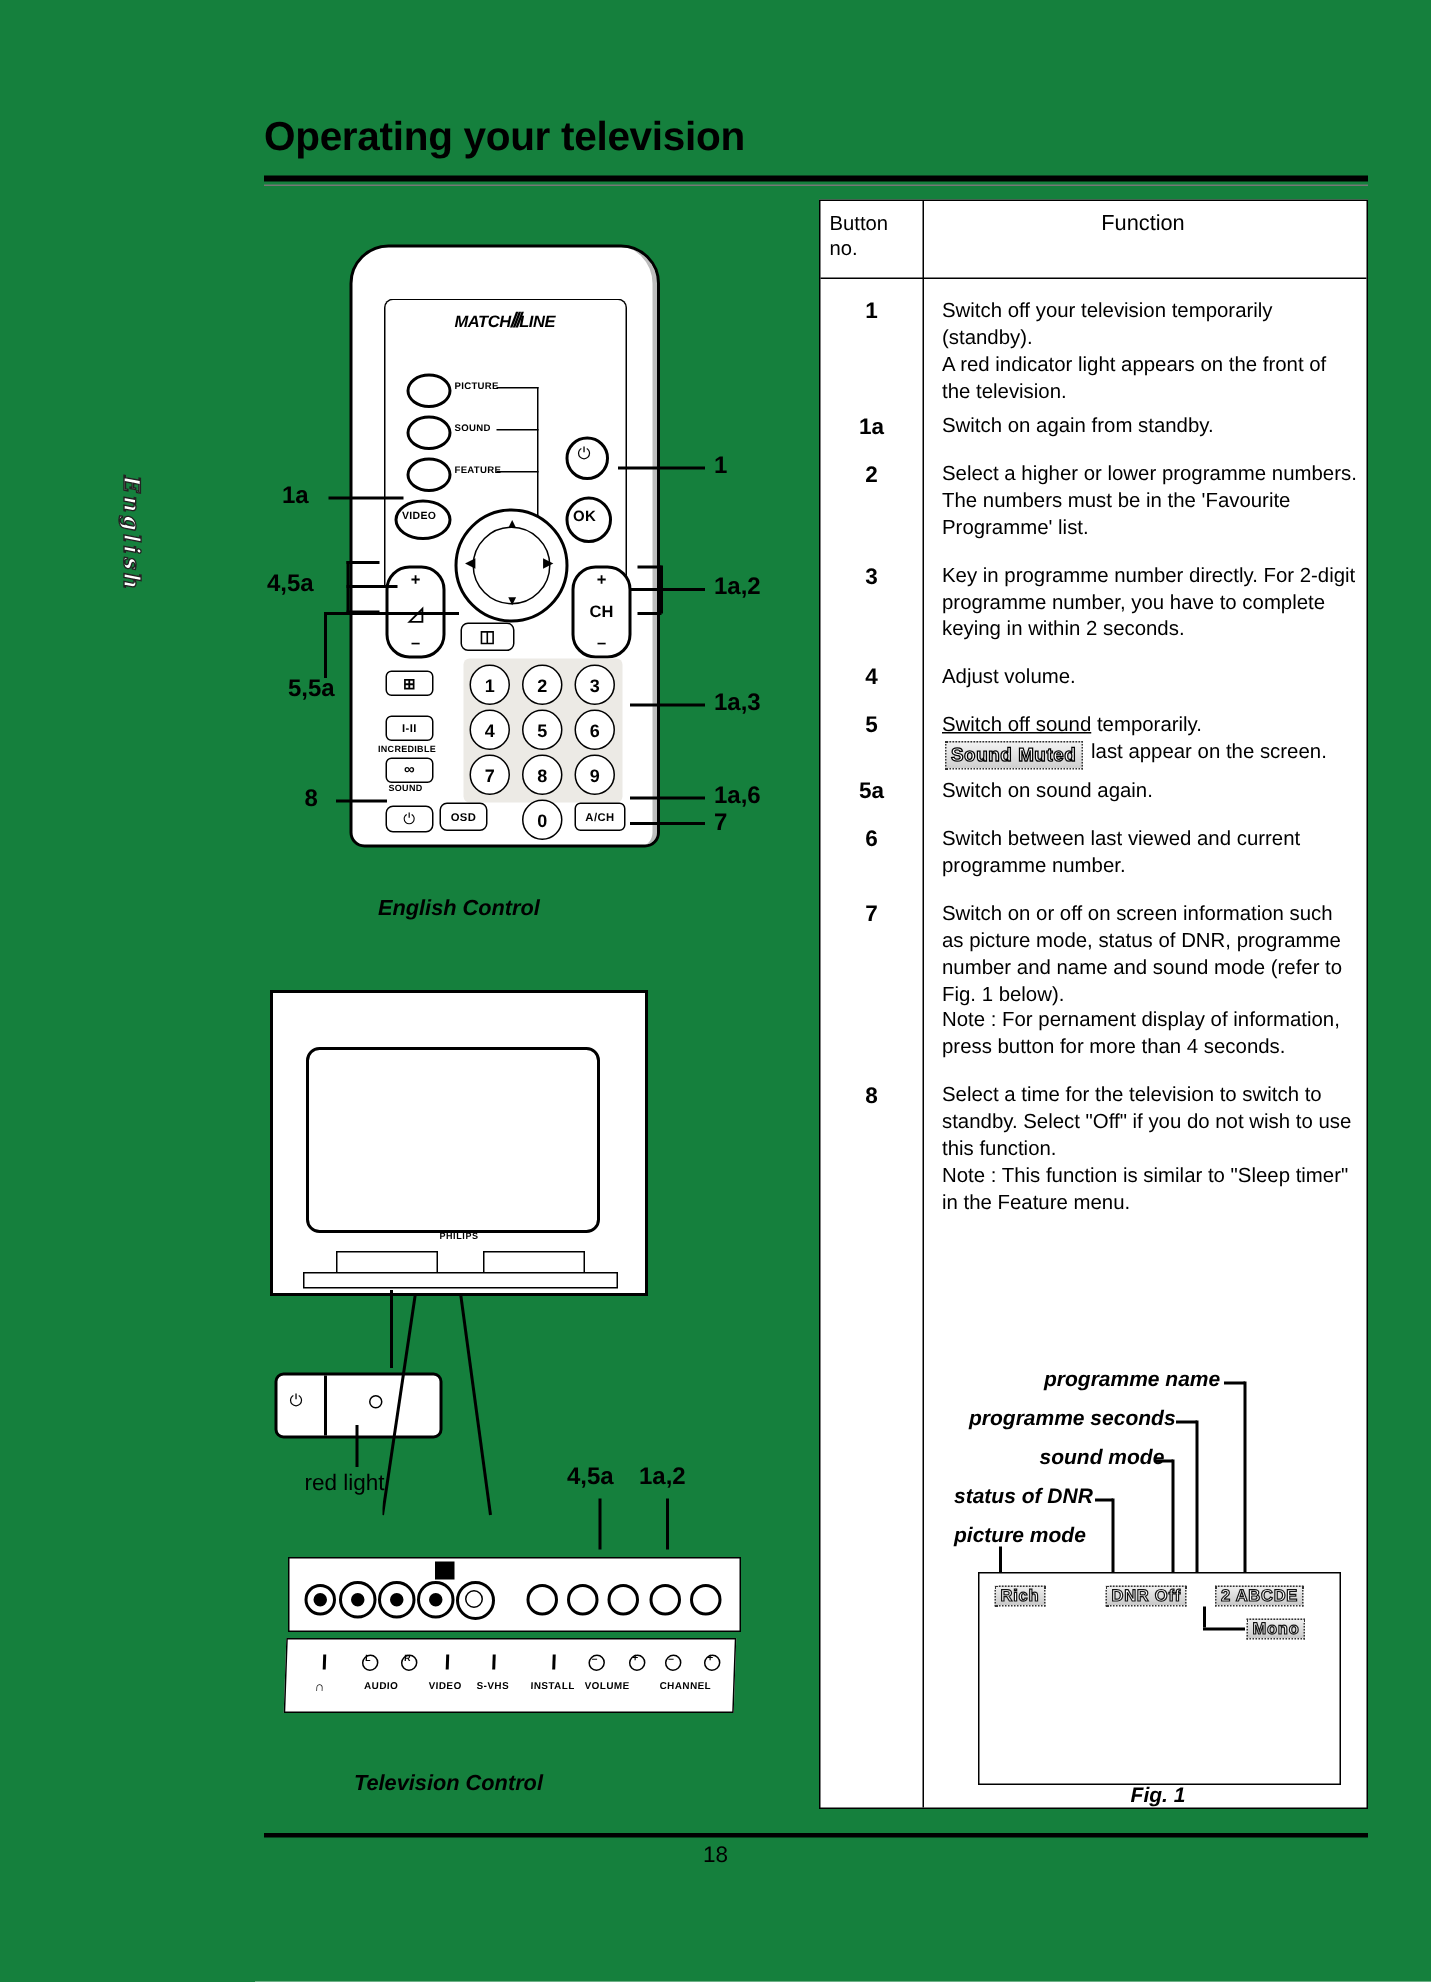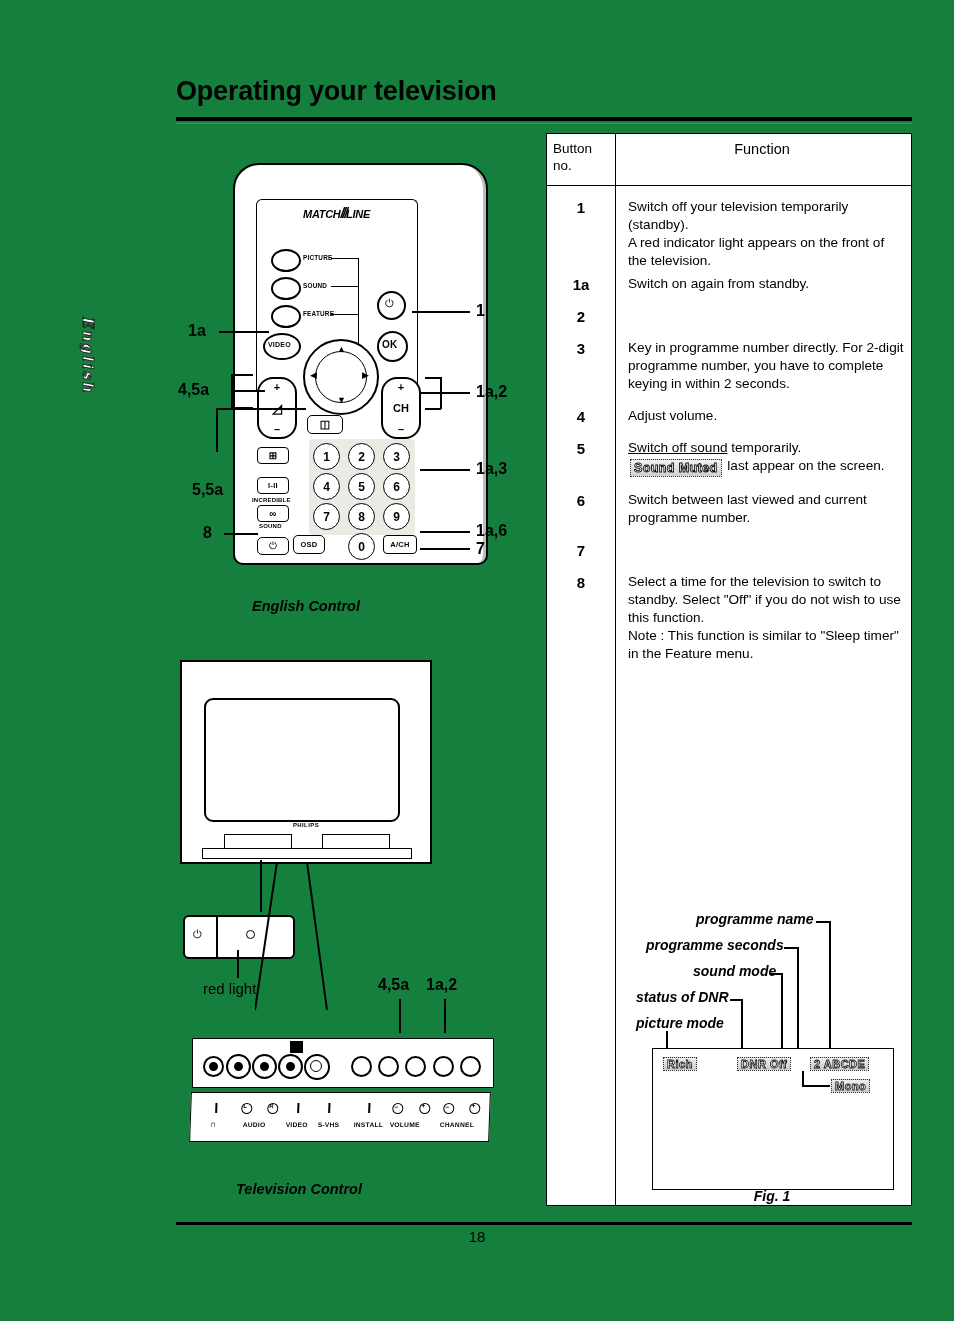--- a/index.html
+++ b/index.html
@@ -93,21 +93,20 @@
     position:absolute;font-size:16px;font-weight:bold;white-space:nowrap;
   }
   .ln-h{position:absolute;height:1.8px;background:#000;}
   .ln-v{position:absolute;width:1.8px;background:#000;}
 
   
   .remote{
     position:absolute;left:233px;top:163px;width:203px;height:398px;
     border:2.4px solid #000;border-radius:26px 26px 10px 10px;background:#fff;
     box-shadow:inset -5px 0 0 -2px #bdbdbd;
-    padding-left:48px;
   }
   .remote-inner{
     position:absolute;left:21px;top:34px;width:160px;height:190px;
     border-left:1.4px solid #000;border-right:1.4px solid #000;border-top:1.4px solid #000;
     border-radius:6px 6px 0 0;
   }
   .logo{
     position:absolute;left:0;top:40px;width:203px;text-align:center;
     font-size:11px;font-style:italic;font-weight:bold;letter-spacing:-0.3px;
   }
@@ -291,21 +290,21 @@
 
   <div class="lbl" style="left:188px;top:322px;">1a</div>
   <div class="ln-h" style="left:219px;top:331px;width:50px;"></div>
 
   <div class="lbl" style="left:178px;top:381px;">4,5a</div>
   <div class="ln-h" style="left:231px;top:390px;width:34px;"></div>
   <div class="ln-v" style="left:231px;top:374px;height:34px;"></div>
   <div class="ln-h" style="left:231px;top:374px;width:22px;"></div>
   <div class="ln-h" style="left:231px;top:407px;width:22px;"></div>
 
-  <div class="lbl" style="left:192px;top:481px;">5,5a</div>
+  <div class="lbl" style="left:192px;top:451px;">5,5a</div>
   <div class="ln-v" style="left:216px;top:408px;height:44px;"></div>
   <div class="ln-h" style="left:216px;top:408px;width:90px;"></div>
 
   <div class="lbl" style="left:203px;top:524px;">8</div>
   <div class="ln-h" style="left:224px;top:533px;width:34px;"></div>
 
   <div class="ln-h" style="left:412px;top:311px;width:58px;"></div>
   <div class="lbl" style="left:476px;top:302px;">1</div>
 
   <div class="ln-h" style="left:420px;top:392px;width:50px;"></div>
@@ -429,43 +428,50 @@
         <div class="num">1</div>
         <div class="fn" style="white-space:pre-line">Switch off your television temporarily (standby).
 A red indicator light appears on the front of the television.</div>
       </div>
       <div class="row" style="margin-top:5px;">
         <div class="num">1a</div>
         <div class="fn">Switch on again from standby.</div>
       </div>
       <div class="row" style="margin-top:14px;">
         <div class="num">2</div>
+        <div class="fn">Select a higher or lower programme numbers. The numbers must be in the 'Favourite Programme' list.</div>
       </div>
       <div class="row" style="margin-top:14px;">
         <div class="num">3</div>
         <div class="fn">Key in programme number directly. For 2-digit programme number, you have to complete keying in within 2 seconds.</div>
       </div>
       <div class="row" style="margin-top:14px;">
         <div class="num">4</div>
         <div class="fn">Adjust volume.</div>
       </div>
       <div class="row" style="margin-top:14px;">
         <div class="num">5</div>
         <div class="fn">
           <span class="u">Switch off sound</span><span> temporarily.</span><br>
           <span class="osd-inline">Sound Muted</span>
           <span>last appear on the screen.</span>
         </div>
       </div>
+      <div class="row" style="margin-top:5px;">
+        <div class="num">5a</div>
+        <div class="fn">Switch on sound again.</div>
+      </div>
       <div class="row" style="margin-top:14px;">
         <div class="num">6</div>
         <div class="fn">Switch between last viewed and current programme number.</div>
       </div>
       <div class="row" style="margin-top:14px;">
         <div class="num">7</div>
+        <div class="fn" style="white-space:pre-line">Switch on or off on screen information such as picture mode, status of DNR, programme number and name and sound mode (refer to Fig. 1 below).
+Note : For pernament display of information, press button for more than 4 seconds.</div>
       </div>
       <div class="row" style="margin-top:14px;">
         <div class="num">8</div>
         <div class="fn" style="white-space:pre-line">Select a time for the television to switch to standby.  Select "Off" if you  do not wish to use this function.
 Note : This function is similar to "Sleep timer" in the Feature menu.</div>
       </div>
     </div>
   </div>
 
   <div class="fig-callouts">

